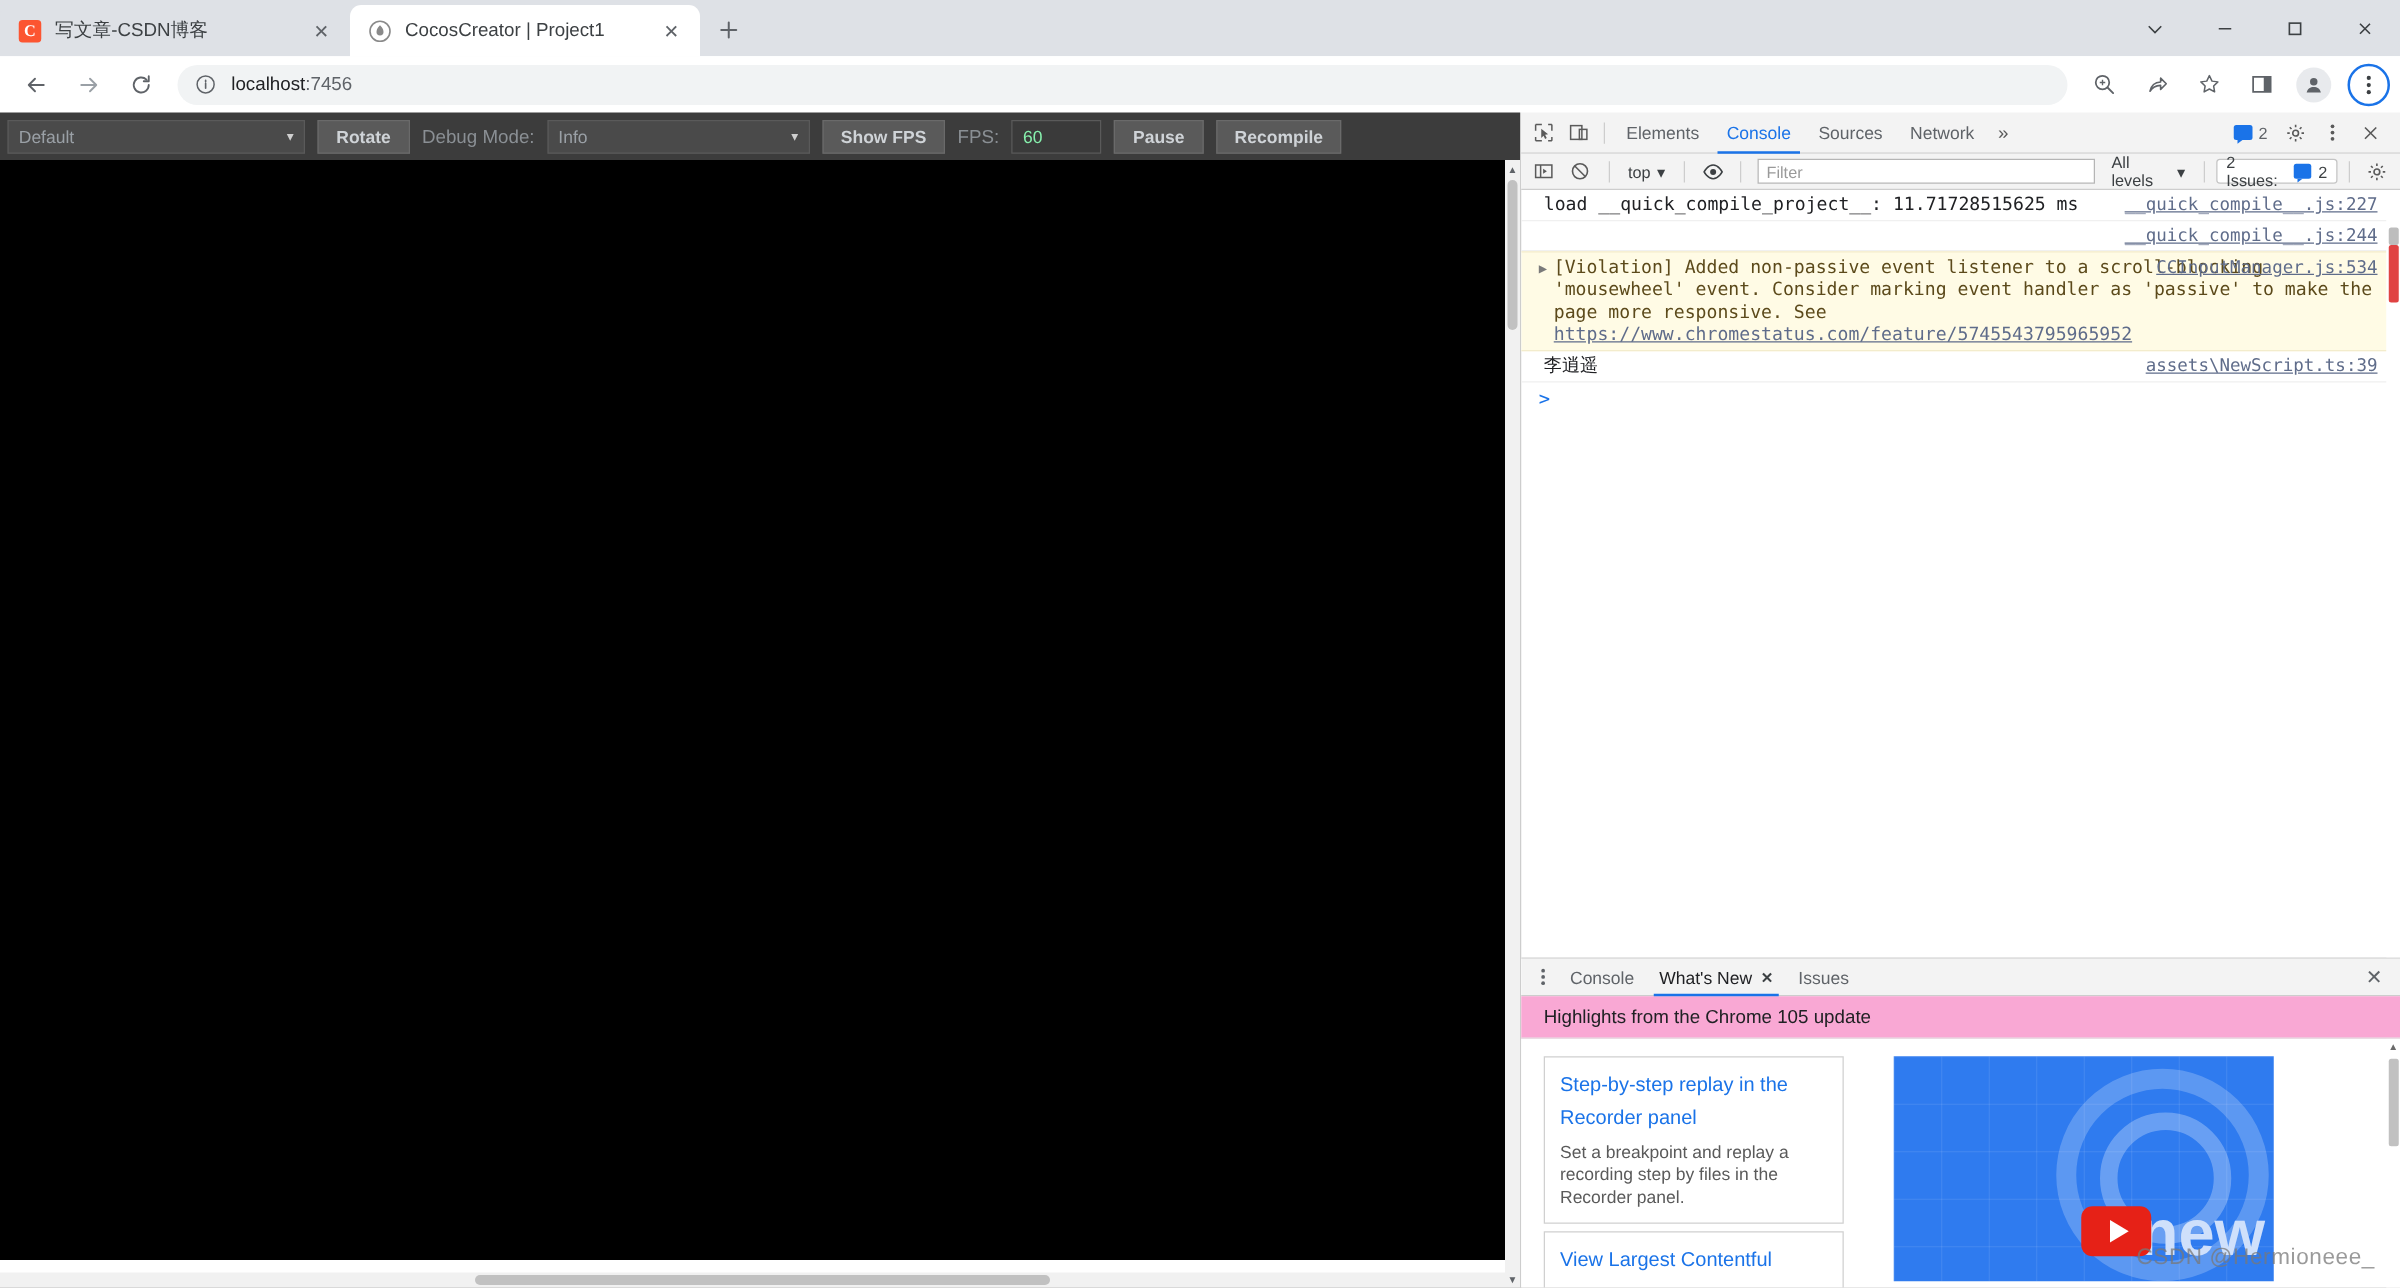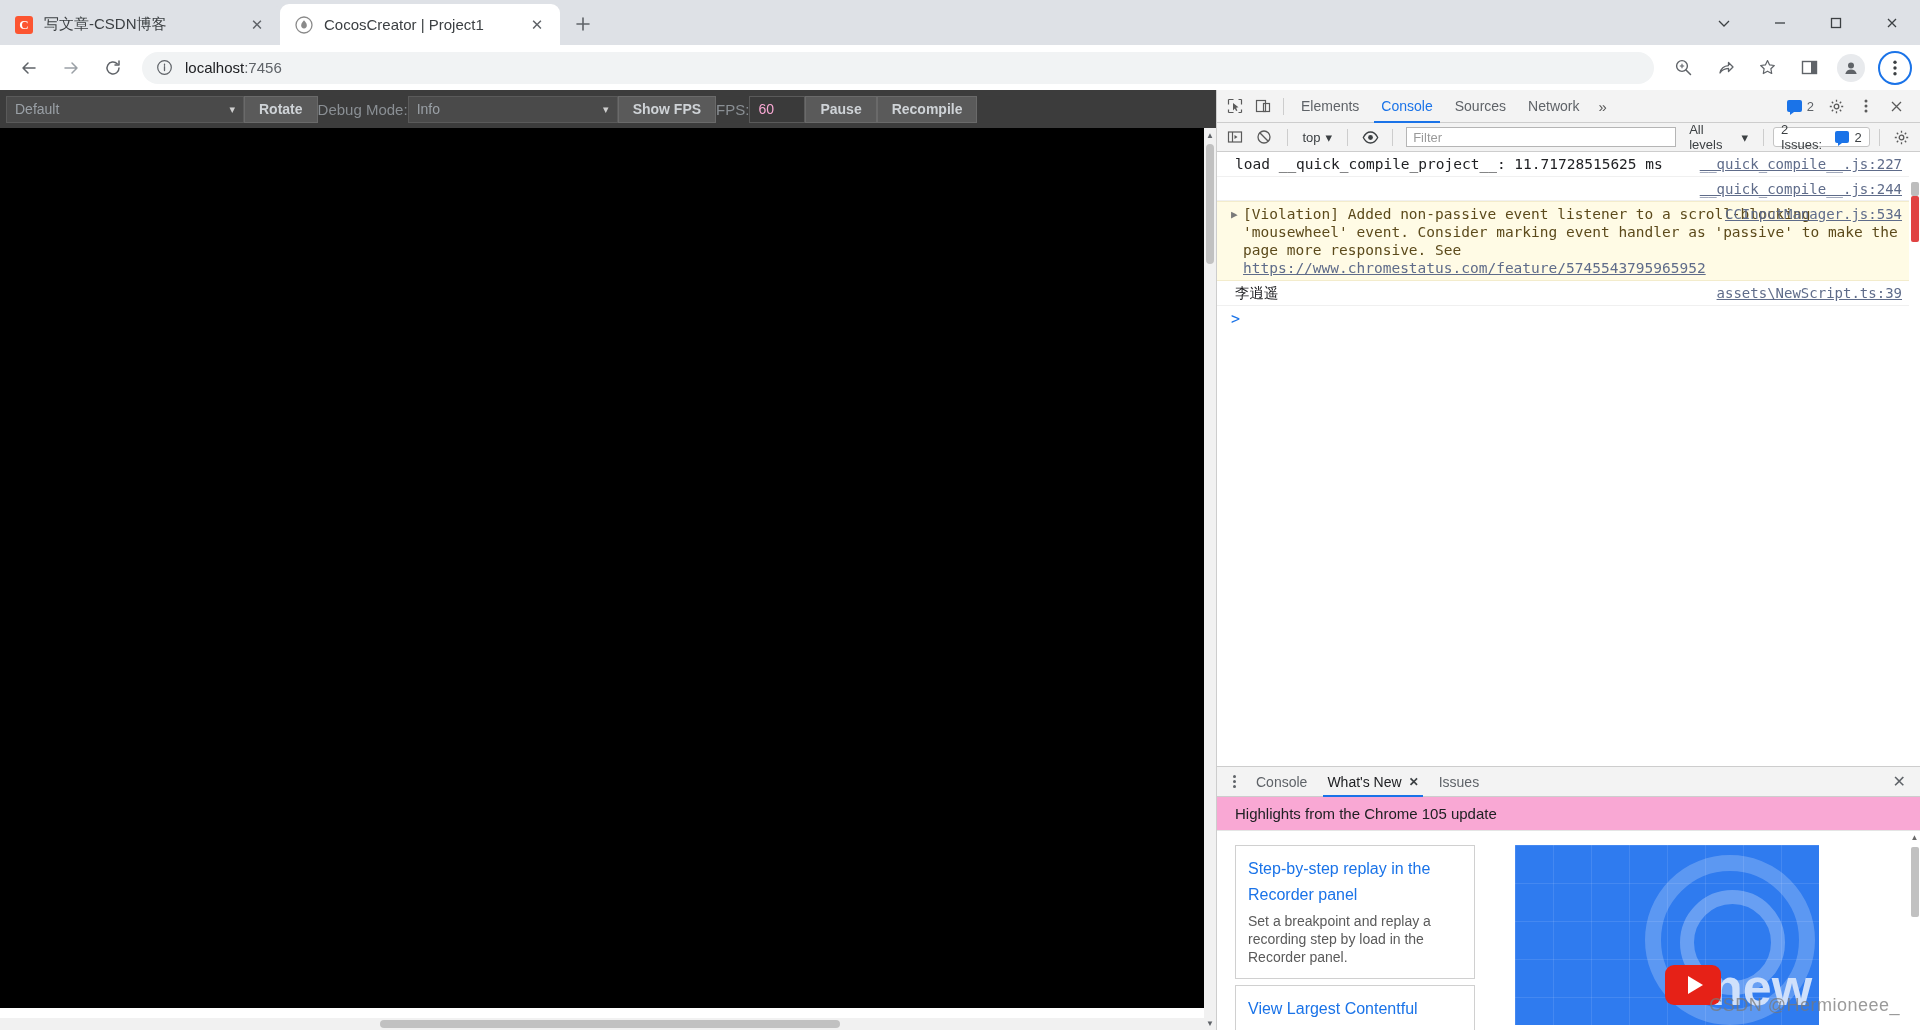--- a/index.html
+++ b/index.html
@@ -96,40 +96,41 @@
 
   
   .page {
     position: absolute; left: 0; top: 90px; width: 1216px; height: 940px;
     background: #fff;
   }
   .cc-toolbar {
     position: absolute; left: 0; top: 0; width: 1216px; height: 38px;
     background: #3c3c3c;
     display: flex; align-items: center; padding: 0 6px;
+    gap: 10px;
   }
   .cc-select {
     height: 27px; background: #4a4a4a; border: 1px solid #5a5a5a;
     color: #9aa0a6; font-size: 14px;
     display: flex; align-items: center; justify-content: space-between;
     padding: 0 8px;
   }
   .cc-select.w1 { width: 238px; }
   .cc-select.w2 { width: 210px; }
   .cc-select .chev { font-size: 11px; color: #cfcfcf; }
   .cc-btn {
     height: 27px; background: #5a5a5a; border: 1px solid #6a6a6a;
     color: #cfd3d7; font-size: 14px; font-weight: bold;
     display: flex; align-items: center; justify-content: center;
     padding: 0 14px;
   }
   .cc-label { color: #8a8f94; font-size: 15px; }
   .cc-input {
-    height: 27px; width: 56px; background: #3a3a3a; border: 1px solid #5a5a5a;
-    color: #f9a8d4; font-size: 14px; display: flex; align-items: center;
+    height: 27px; width: 72px; background: #3a3a3a; border: 1px solid #5a5a5a;
+    color: #86efac; font-size: 14px; display: flex; align-items: center;
     padding: 0 8px;
   }
   .cc-canvas {
     position: absolute; left: 0; top: 38px; width: 1204px; height: 880px;
     background: #000;
   }
   
   .page-vscroll {
     position: absolute; right: 0; top: 38px; width: 12px; height: 902px;
     background: #f1f1f1;
@@ -653,21 +654,21 @@
       <div class="drawer-close">✕</div>
     </div>
 
     <div class="wn-head">Highlights from the Chrome 105 update</div>
 
     <div class="wn-body">
       <div class="wn-cards">
         <div class="wn-card">
           <div class="t1">Step-by-step replay in the</div>
           <div class="t2">Recorder panel</div>
-          <div class="d">Set a breakpoint and replay a recording step by load in the Recorder panel.</div>
+          <div class="d">Set a breakpoint and replay a recording step by files in the Recorder panel.</div>
         </div>
         <div class="wn-card">
           <div class="t1">View Largest Contentful</div>
         </div>
       </div>
 
       <div class="wn-thumb">
         <div class="grid"></div>
         <div class="ring1"></div>
         <div class="ring2"></div>

